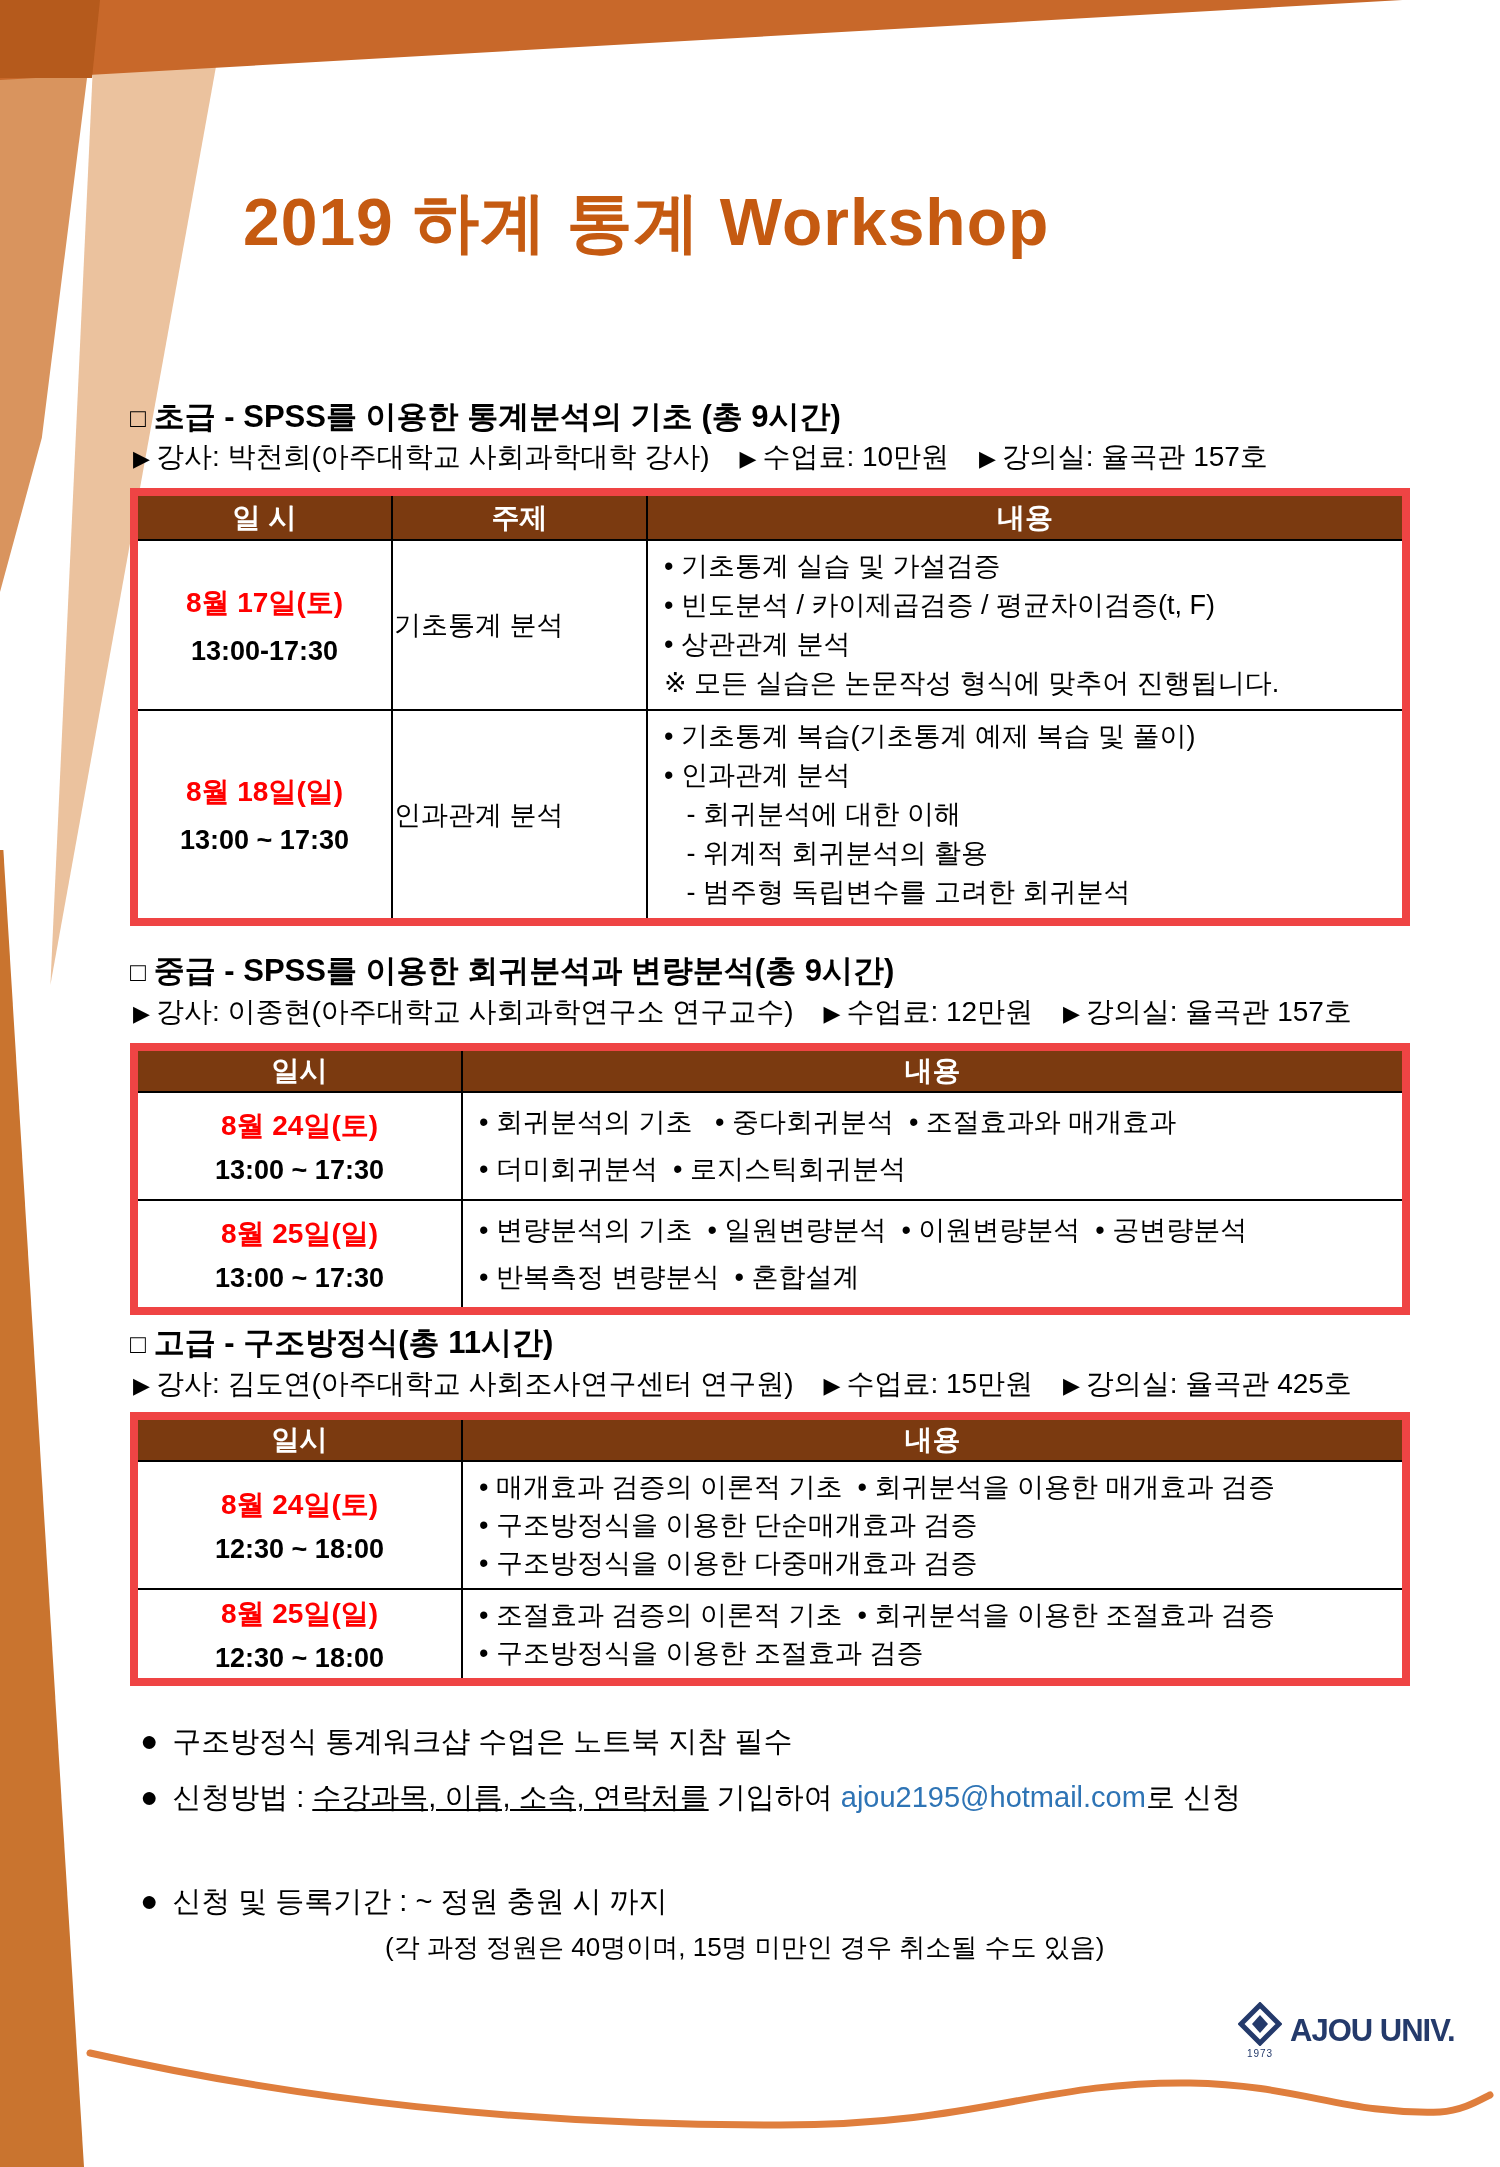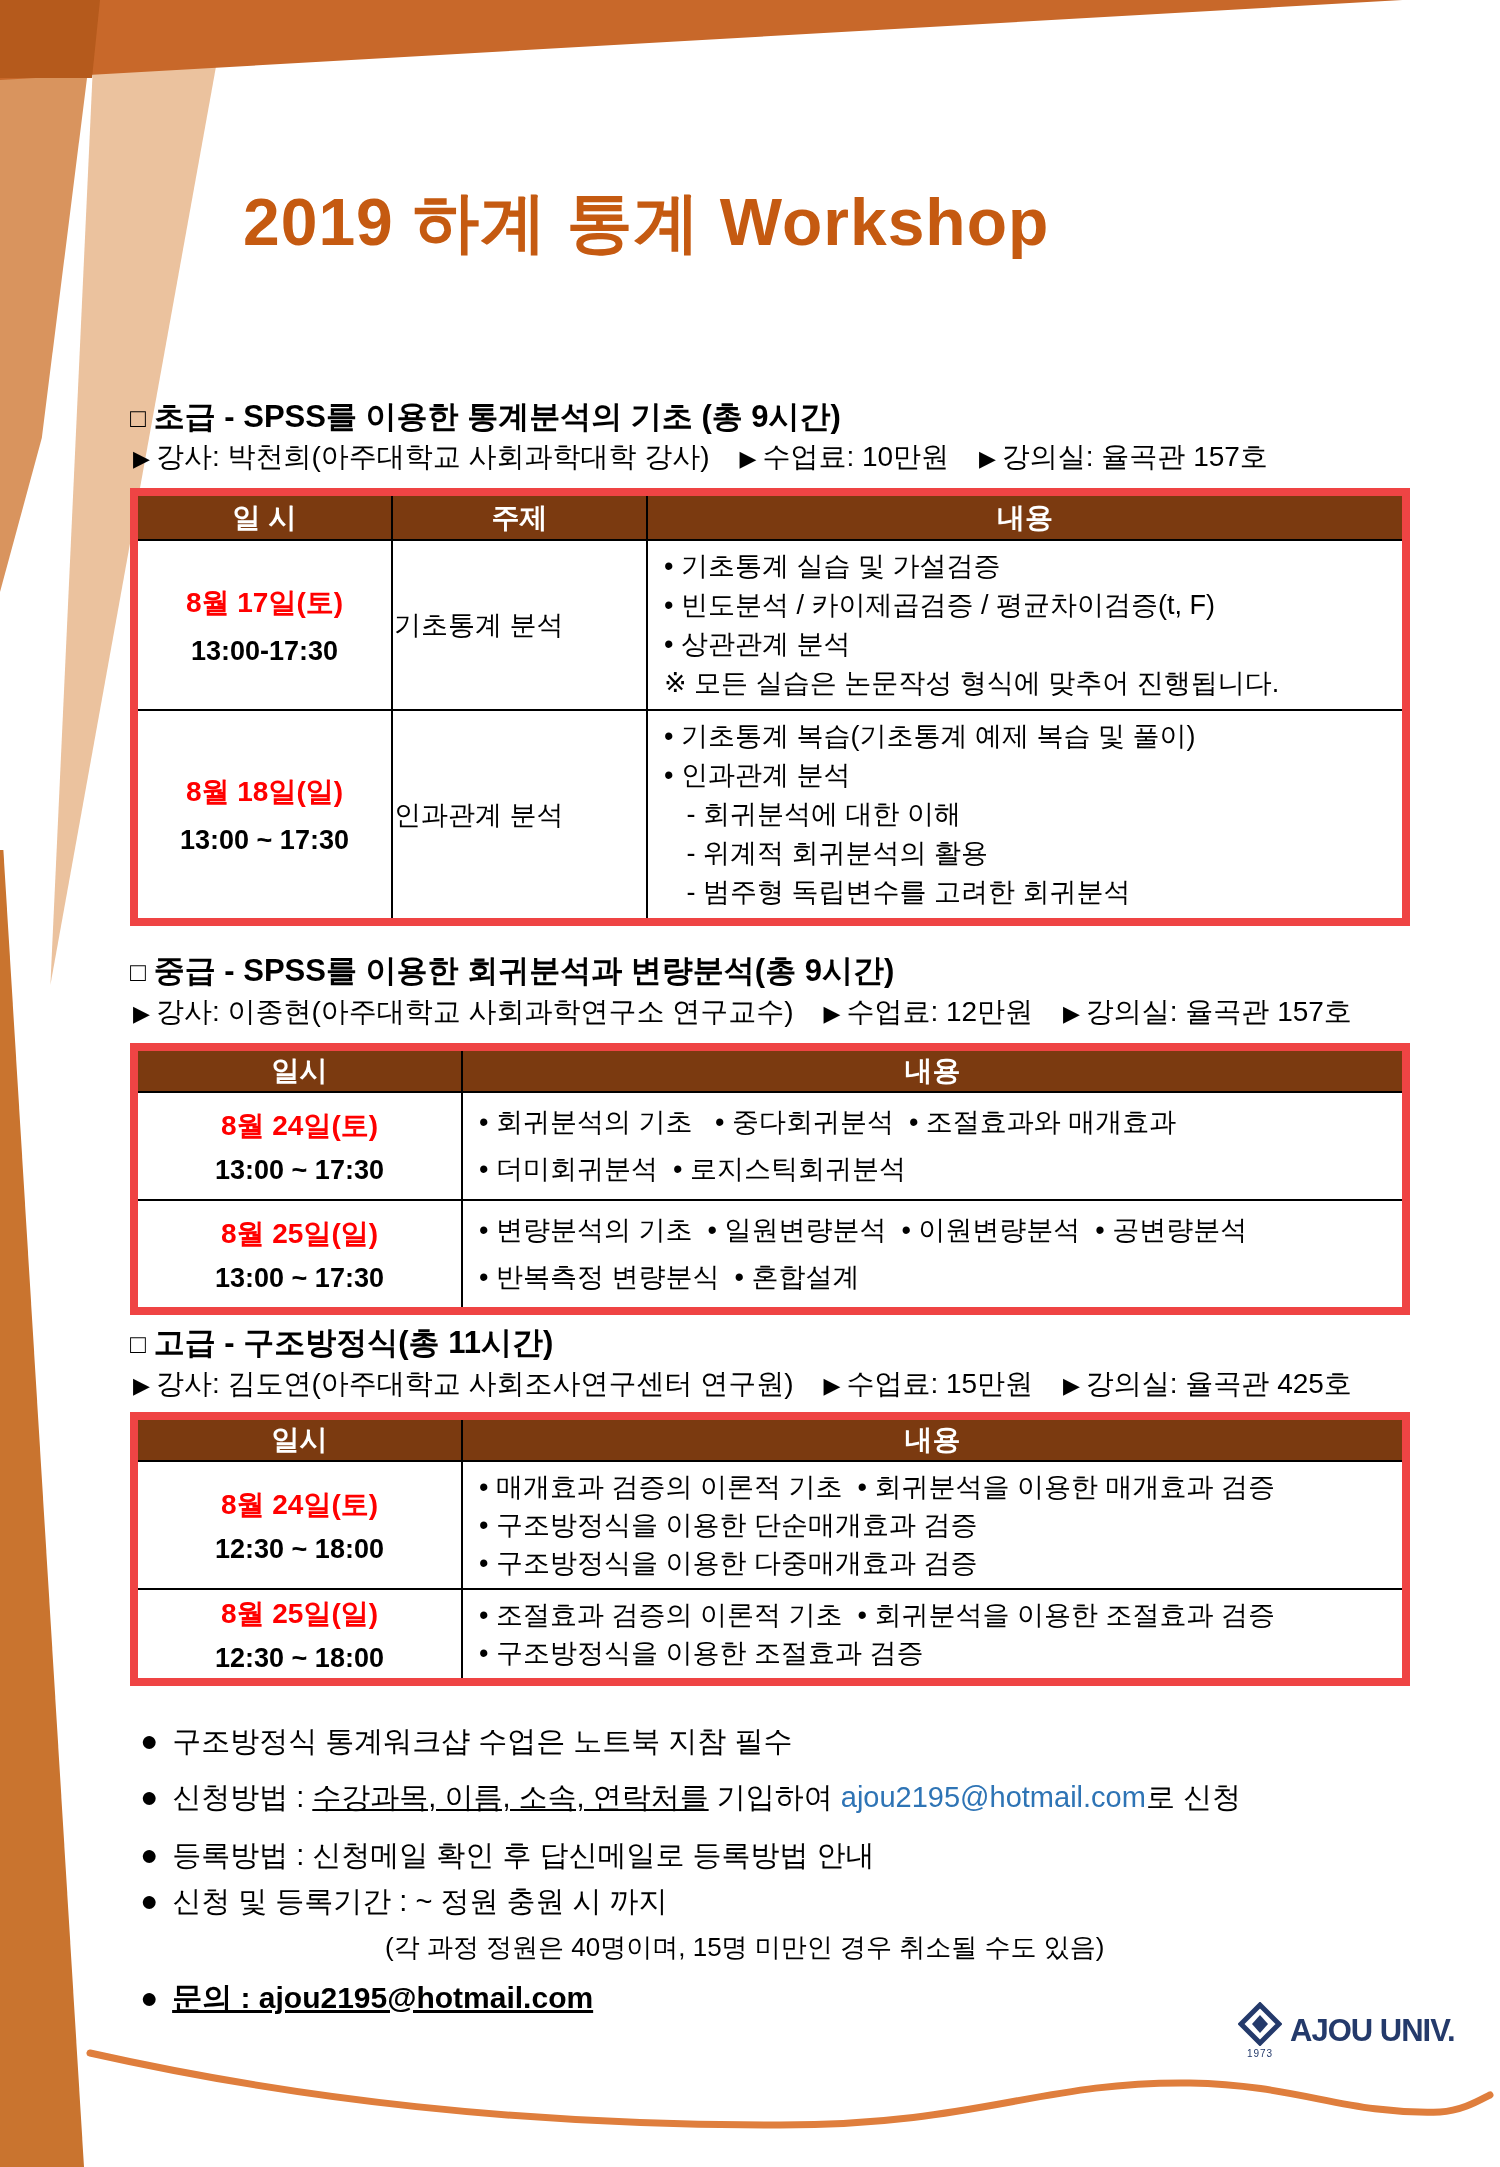--- a/index.html
+++ b/index.html
@@ -216,32 +216,26 @@
   </table>
 
   <div class="note" style="top:1722px">
     <span class="dot">●</span><span>구조방정식 통계워크샵 수업은 노트북 지참 필수</span>
   </div>
 
   <div class="note" style="top:1778px">
     <span class="dot">●</span><span>신청방법 : </span><span class="u">수강과목, 이름, 소속, 연락처를</span><span> 기입하여 </span><span class="email">ajou2195@hotmail.com</span><span>로 신청</span>
   </div>
 
-  <div class="note" style="top:1836px">
-    <span class="dot">●</span><span>등록방법 : 신청메일 확인 후 답신메일로 등록방법 안내</span>
-  </div>
 
   <div class="note" style="top:1882px">
     <span class="dot">●</span><span>신청 및 등록기간 : ~ 정원 충원 시 까지</span>
   </div>
   <div class="note-sub" style="top:1930px">(각 과정 정원은 40명이며, 15명 미만인 경우 취소될 수도 있음)</div>
 
-  <div class="note note-bold" style="top:1978px;font-size:30px">
-    <span class="dot">●</span><span>문의 : ajou2195@hotmail.com</span>
-  </div>
 
   <div class="logo">
     <div class="logo-icon">
       <svg width="44" height="44" viewBox="0 0 44 44">
         <path d="M22 3 L41 22 L22 41 L3 22 Z" fill="none" stroke="#243A6B" stroke-width="5"></path>
         <path d="M22 13 L30 22 L22 31 L14 22 Z" fill="#243A6B"></path>
       </svg>
       <span class="logo-year">1973</span>
     </div>
     <span class="logo-text">AJOU UNIV.</span>

